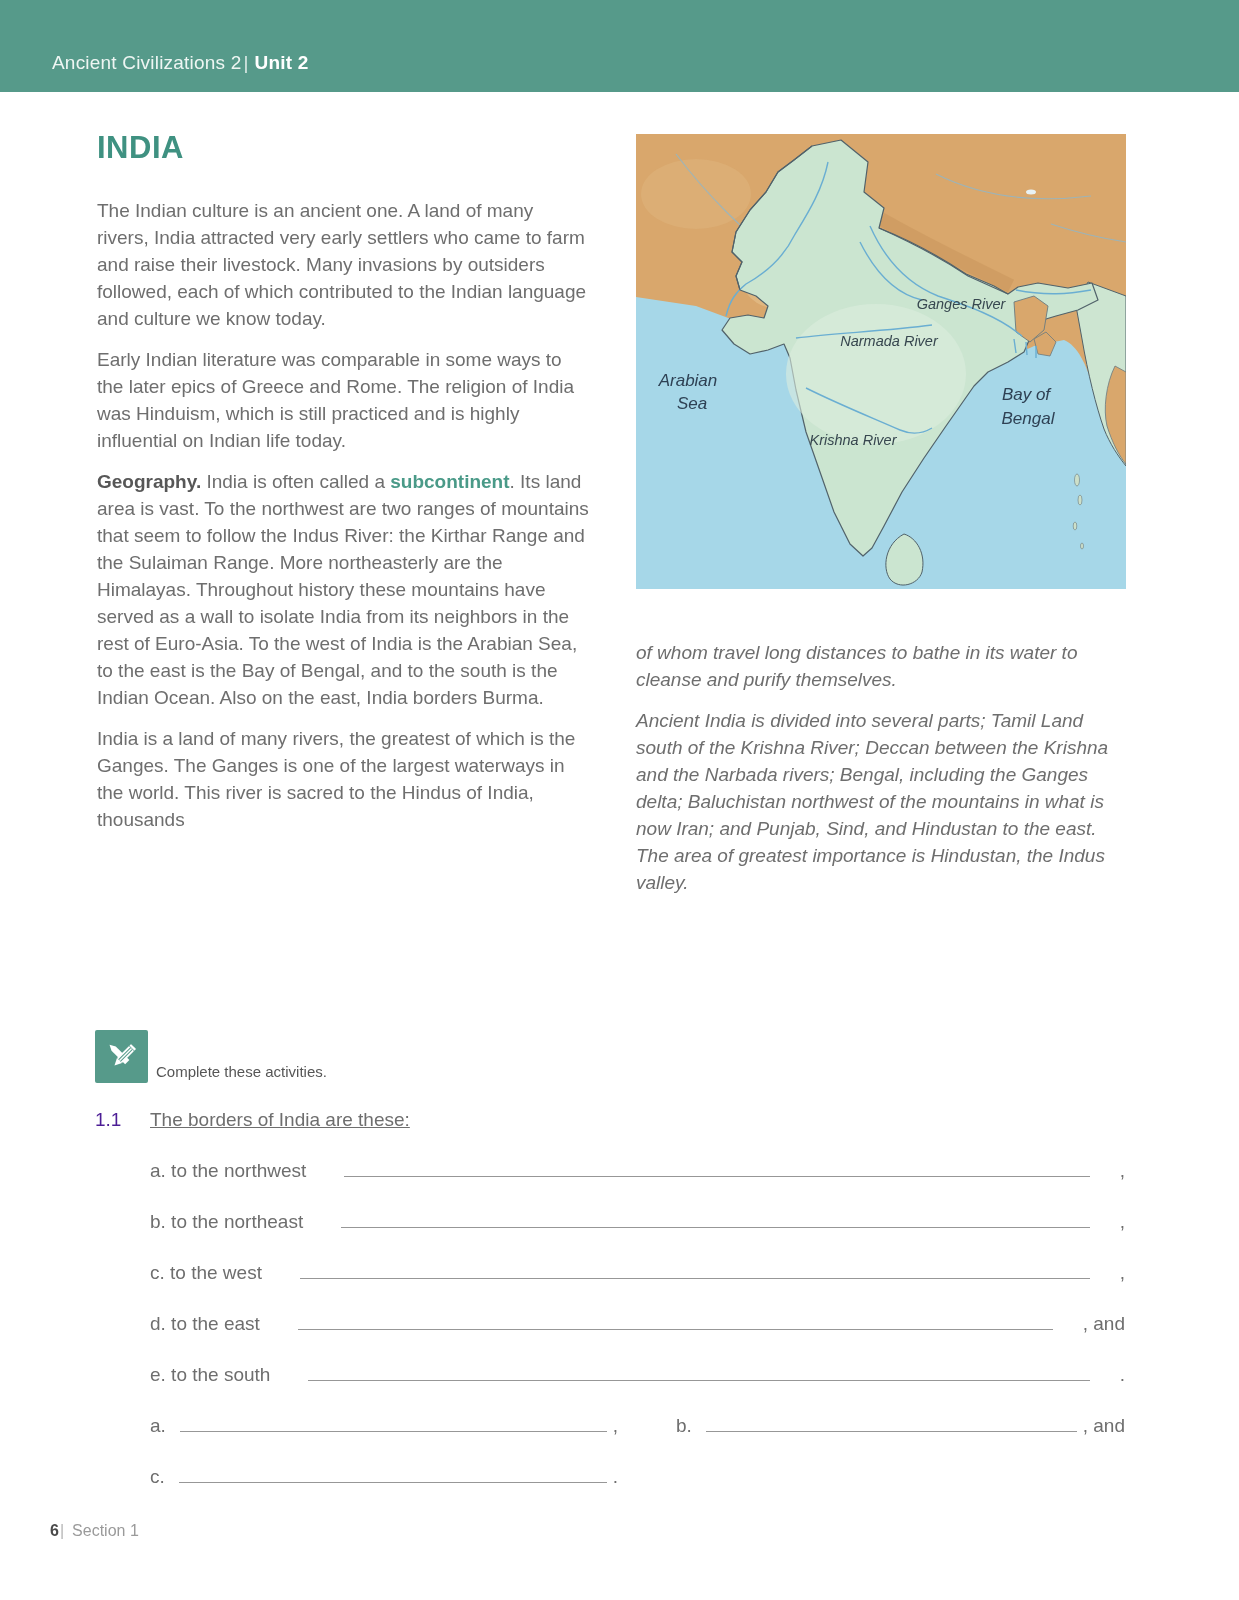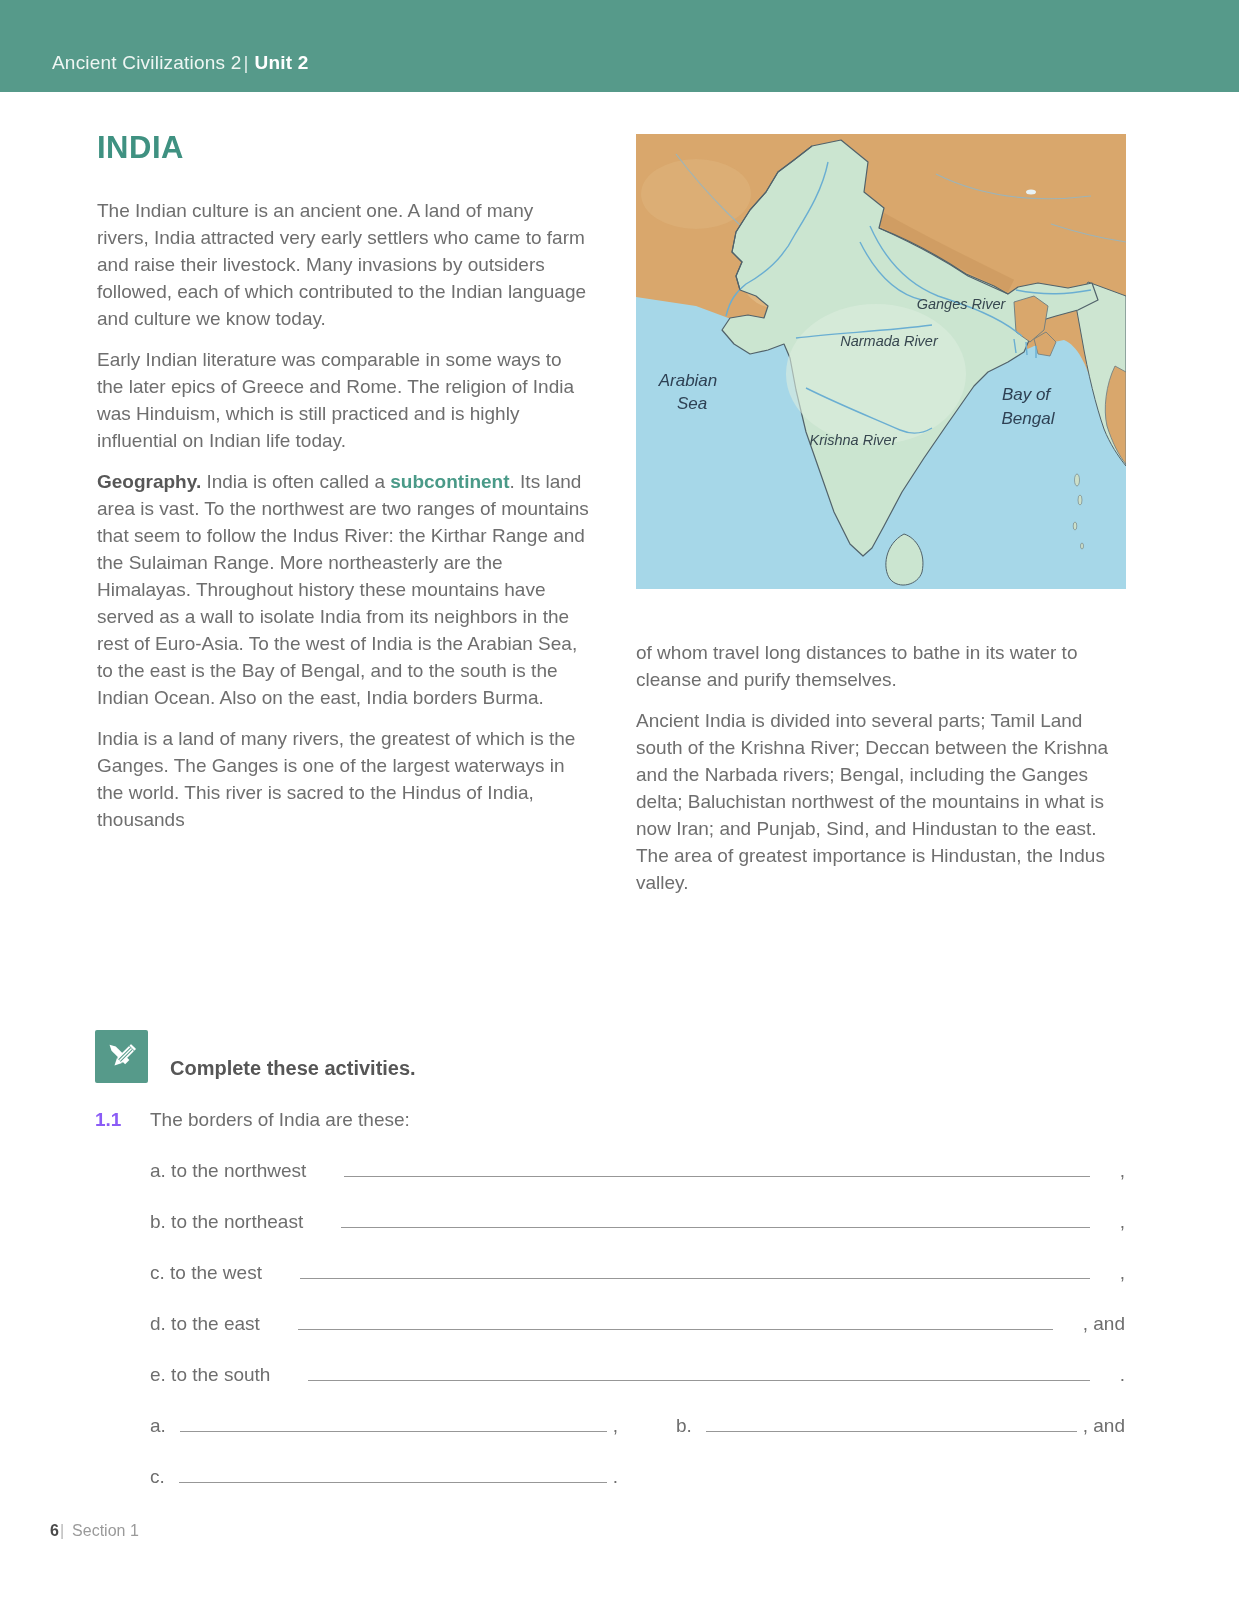--- a/index.html
+++ b/index.html
@@ -30,32 +30,32 @@
   .col p { margin-bottom:14px; }
   .lead-bold { font-weight:bold; color:#575757; }
   .keyword   { font-weight:bold; color:#4a9a88; }
   
   .map-wrap { width:490px; }
   .map-svg  { display:block; width:490px; height:455px; }
   .map-caption {
     margin-top:9px; font-size:21px; color:#6f6f6f;
   }
   .map-caption .pipe { color:#b9b9b9; margin-right:12px; }
-  .right-text { margin-top:50px; }
+  .right-text { margin-top:50px;font-style:italic; }
   
   .activities { position:absolute; left:95px; top:1030px; width:1030px; color:#6e6e6e; font-size:19px; }
   .act-head { display:flex; align-items:flex-end; }
   .pencil-box {
     width:53px; height:53px; background:#569a8a; border-radius:2px;
     display:flex; align-items:center; justify-content:center; flex:0 0 auto;
   }
-  .act-title { font-size:20px; font-weight:bold; color:#565656; margin:0 0 3px 22px; }
+  .act-title { font-size:15px; font-weight:normal; color:#565656; margin:0 0 3px 8px; }
   .q-row { display:flex; margin-top:26px; }
-  .q-num { font-weight:bold; color:#8b5cf6; width:55px; flex:0 0 auto; }
-  .q-prompt { color:#6e6e6e; }
+  .q-num { font-weight:normal; color:#4c1d95; width:55px; flex:0 0 auto; }
+  .q-prompt { color:#6e6e6e;text-decoration:underline; }
   .blank-row { display:flex; align-items:baseline; margin:24px 0 0 55px;gap:24px; }
   .blank-row .lbl { white-space:nowrap; margin-right:14px; }
   .blank { flex:1 1 auto; border-bottom:1px solid #979797; height:22px; min-width:40px; }
   .tail { white-space:nowrap; margin-left:6px; }
   .two-col-row { display:flex; margin:24px 0 0 55px; }
   .half-a { display:flex; align-items:baseline; width:468px; flex:0 0 auto; }
   .half-b { display:flex; align-items:baseline; flex:1 1 auto; margin-left:58px; }
   .half-a .lbl, .half-b .lbl { margin-right:14px; white-space:nowrap; }
   
   .footer { position:absolute; left:50px; top:1522px; font-size:16px; color:#9a9a9a; }

